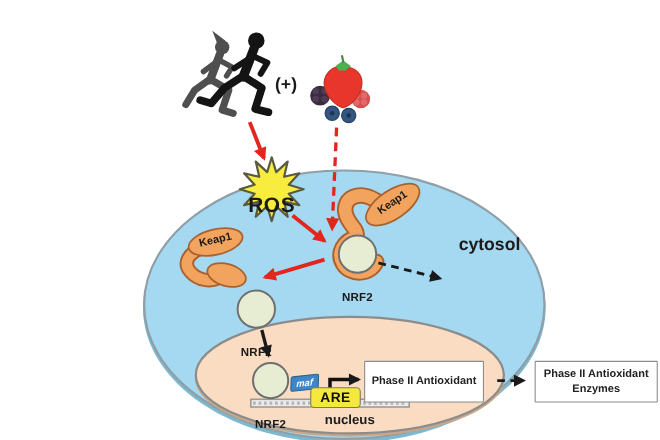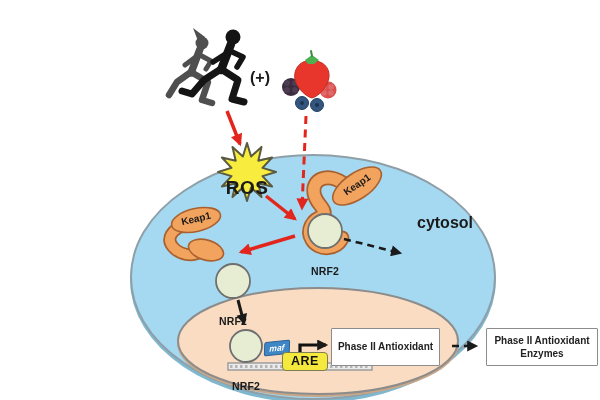--- a/index.html
+++ b/index.html
@@ -131,20 +131,21 @@
   </svg>
 
   <div class="lbl plus-label">(+)</div>
   <div class="lbl ros-label">ROS</div>
   <div class="lbl keap1-label right">Keap1</div>
   <div class="lbl keap1-label left">Keap1</div>
   <div class="lbl nrf2-label complex">NRF2</div>
   <div class="lbl nrf2-label free">NRF2</div>
   <div class="lbl nrf2-label nuclear">NRF2</div>
   <div class="lbl cytosol-label">cytosol</div>
+  <div class="lbl nucleus-label">nucleus</div>
 
   <div class="maf-tag">maf</div>
   <div class="are-tag">ARE</div>
 
   <div class="info-box gene-box">
     <span>Phase II Antioxidant</span>
   </div>
   <div class="info-box enzyme-box">
     <span>Phase II Antioxidant</span>
     <span>Enzymes</span>

